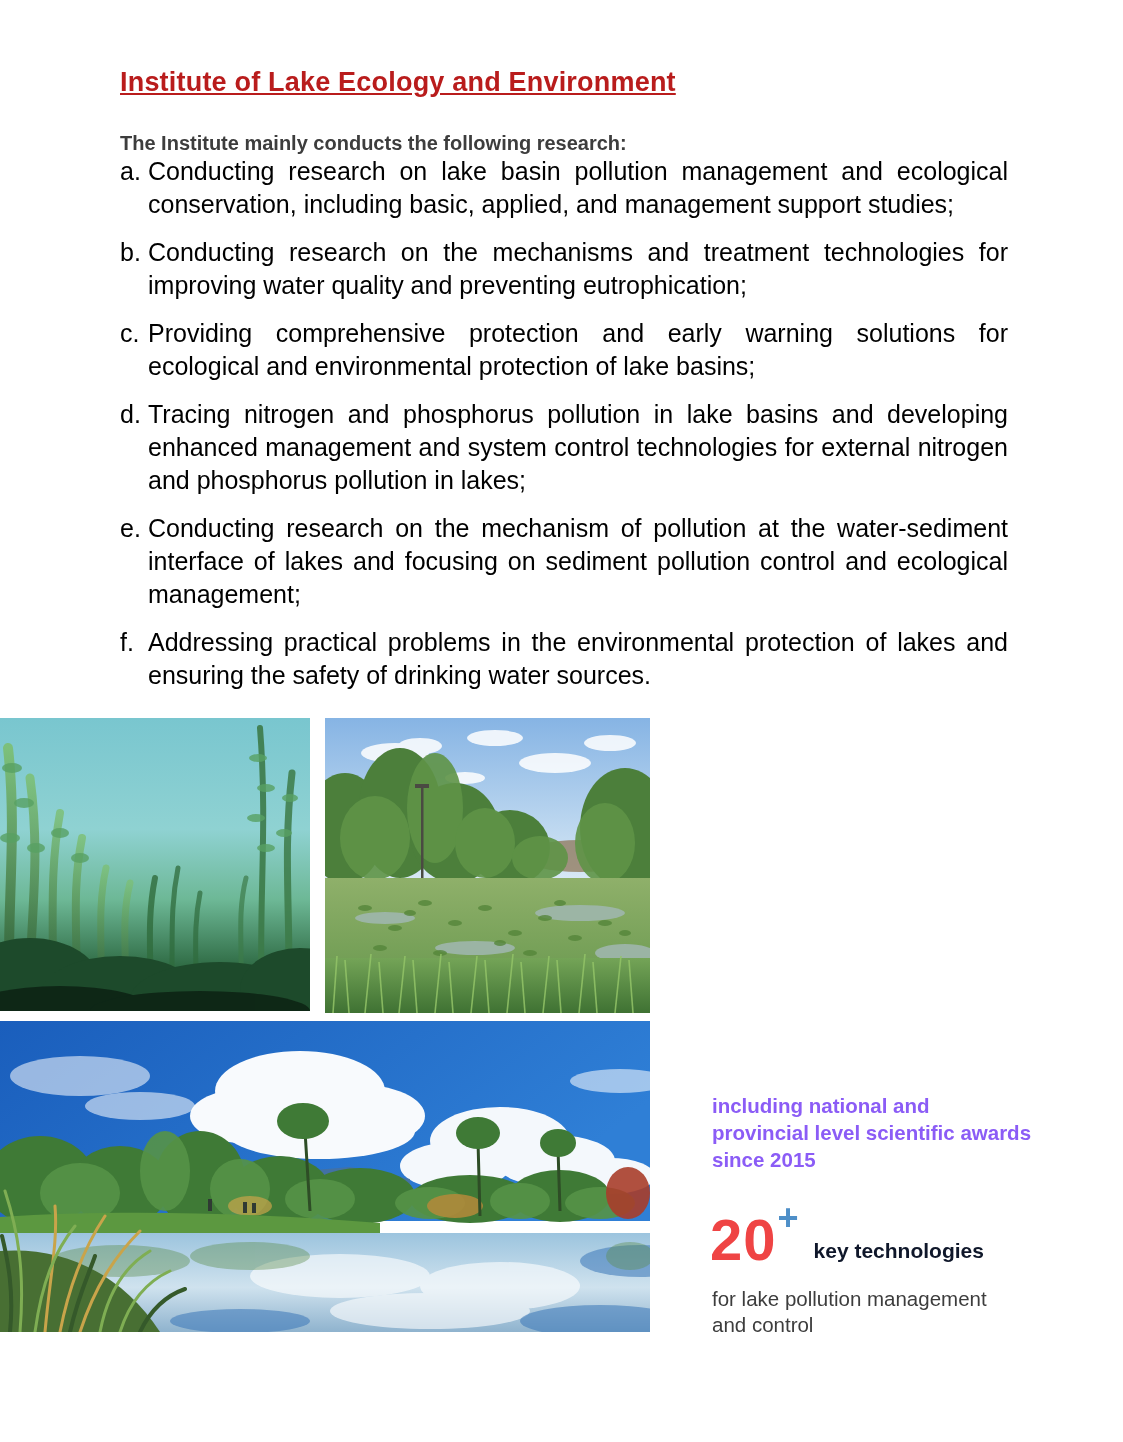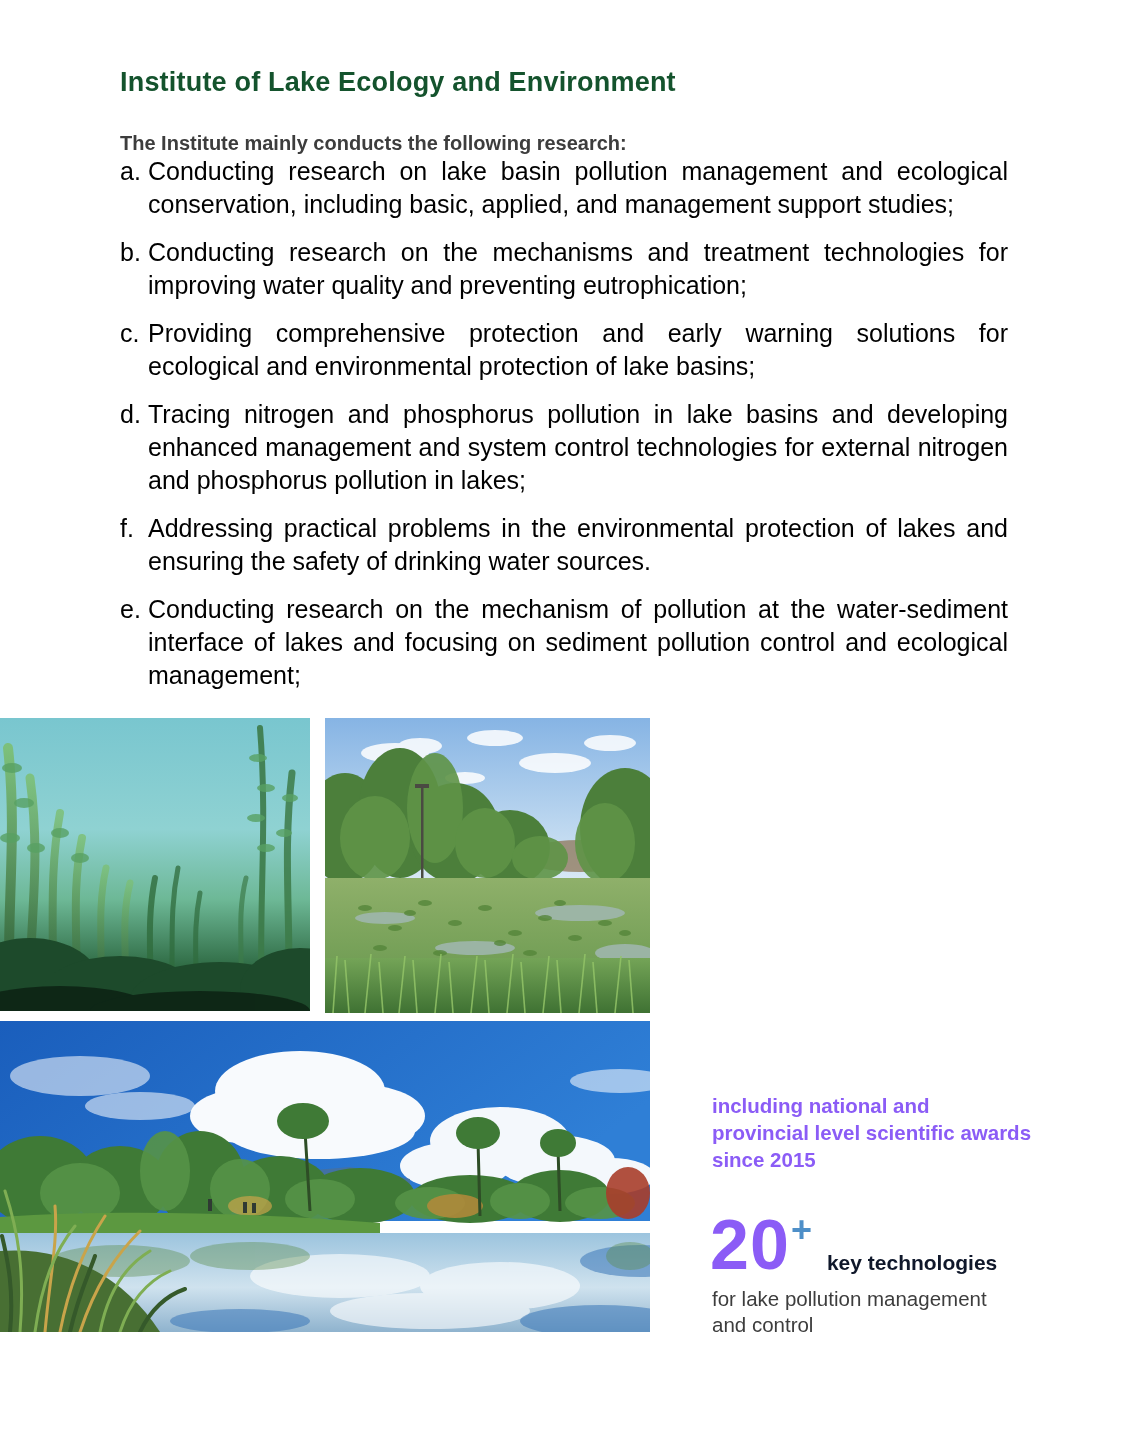--- a/index.html
+++ b/index.html
@@ -5,22 +5,23 @@
   html,body { margin:0; padding:0; background:#ffffff; }
   .page {
     position:relative;
     width:1123px; height:1442px;
     background:#ffffff;
     overflow:hidden;
     font-family:"Liberation Sans", sans-serif;
   }
   .page-title {
     position:absolute; left:120px; top:49px;
-    font-size:27px; font-weight:bold; color:#14532d;
+    font-size:27px; font-weight:bold; color:#b91c1c;
     letter-spacing:0.2px;
+    text-decoration:underline;
   }
   .intro-heading {
     position:absolute; left:120px; top:115px;
     font-size:20px; font-weight:bold; color:#3d3d3d;
   }
   .research-list {
     position:absolute; left:120px; top:155px; width:888px;
     color:#000000; font-size:25px; line-height:33px;
   }
   .research-list .item {
@@ -38,21 +39,21 @@
 
   .awards-note {
     position:absolute; left:712px; top:1092px; width:320px;
     font-size:20.5px; font-weight:bold; color:#8b5cf6; line-height:27px;
   }
   .stat-row {
     position:absolute; left:710px; top:1212px;
     display:flex; align-items:flex-end;
   }
   .stat-value {
-    font-size:70px; font-weight:bold; color:#8b5cf6; line-height:0.95;
+    font-size:58px; font-weight:bold; color:#ef4444; line-height:0.95;
     letter-spacing:1px;
   }
   .stat-plus {
     font-size:36px; font-weight:bold; color:#4e8fc8;
     position:relative; top:-28px; left:1px;
   }
   .stat-label {
     font-size:21px; font-weight:bold; color:#0f172a;
     margin-left:16px; margin-bottom:4px;
   }
@@ -68,22 +69,22 @@
 
   <h1 class="page-title">Institute of Lake Ecology and Environment</h1>
 
   <h2 class="intro-heading">The Institute mainly conducts the following research:</h2>
 
   <div class="research-list">
       <p class="item"><span class="marker">a.</span><span>Conducting research on lake basin pollution management and ecological conservation, including basic, applied, and management support studies;</span></p>
       <p class="item"><span class="marker">b.</span><span>Conducting research on the mechanisms and treatment technologies for improving water quality and preventing eutrophication;</span></p>
       <p class="item"><span class="marker">c.</span><span>Providing comprehensive protection and early warning solutions for ecological and environmental protection of lake basins;</span></p>
       <p class="item"><span class="marker">d.</span><span>Tracing nitrogen and phosphorus pollution in lake basins and developing enhanced management and system control technologies for external nitrogen and phosphorus pollution in lakes;</span></p>
+      <p class="item"><span class="marker">e.</span><span>Conducting research on the mechanism of pollution at the water-sediment interface of lakes and focusing on sediment pollution control and ecological management;</span></p>
       <p class="item"><span class="marker">f.</span><span>Addressing practical problems in the environmental protection of lakes and ensuring the safety of drinking water sources.</span></p>
-      <p class="item"><span class="marker">e.</span><span>Conducting research on the mechanism of pollution at the water-sediment interface of lakes and focusing on sediment pollution control and ecological management;</span></p>
     </div>
 
   <div class="photo" id="photo-underwater" title="Underwater aquatic plants in a clear lake">
     <svg width="310" height="293" viewBox="0 0 310 293">
       <defs>
         <linearGradient id="uwWater" x1="0" y1="0" x2="0" y2="1">
           <stop offset="0" stop-color="#79c6cf"></stop>
           <stop offset="0.38" stop-color="#8fd2d2"></stop>
           <stop offset="0.62" stop-color="#6db896"></stop>
           <stop offset="0.85" stop-color="#2f6b44"></stop>

